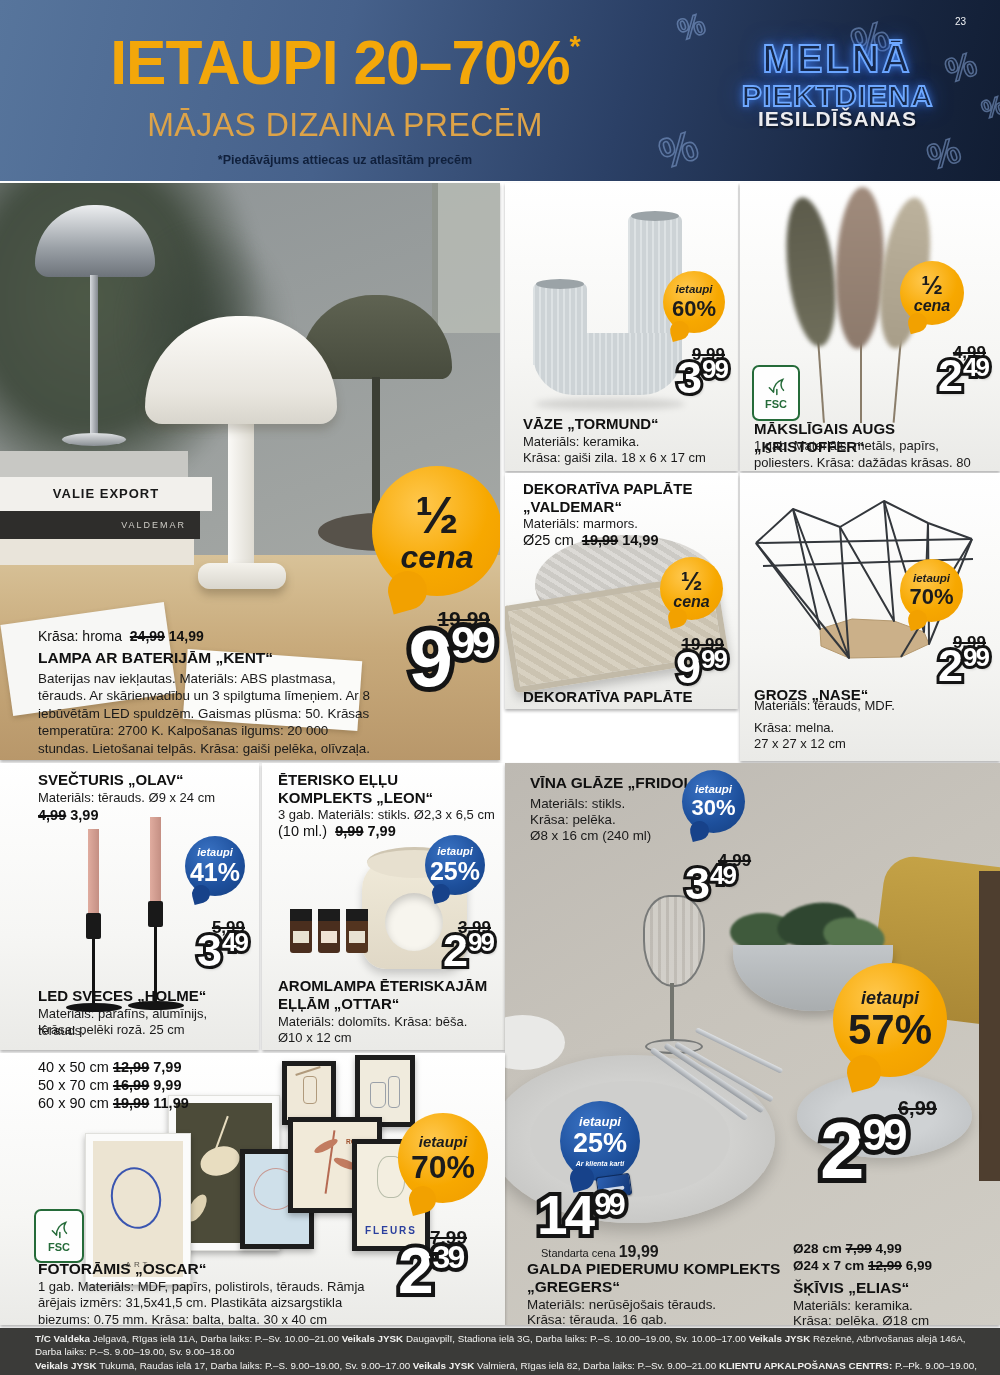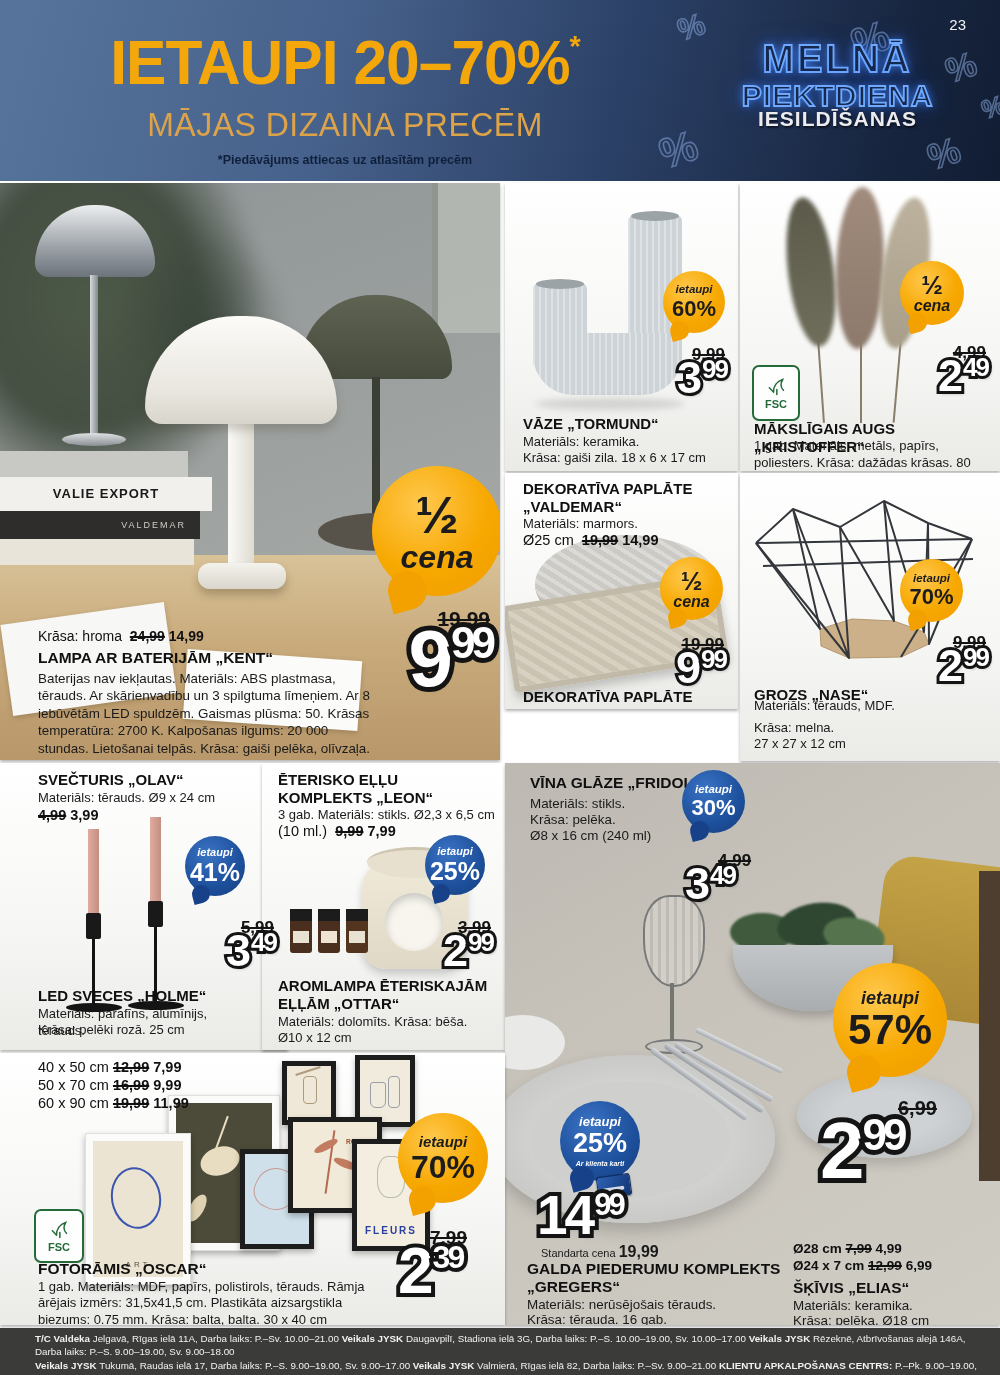--- a/index.html
+++ b/index.html
@@ -3,21 +3,21 @@
 <meta charset="utf-8">
 <style>
   html,body{margin:0;padding:0;background:#888;}
   .page{position:relative;width:1000px;height:1375px;background:#fff;
         font-family:"Liberation Sans",sans-serif;overflow:hidden;margin:0 auto;}
   .abs{position:absolute;}
 
   
   .header{position:absolute;left:0;top:0;width:1000px;height:181px;
     background:linear-gradient(104deg,#57759c 0%,#46618b 34%,#2b4066 62%,#17253f 88%,#111d33 100%);}
-  .pageno{position:absolute;right:34px;top:16px;color:#f0f2f5;font-size:15px;}
+  .pageno{position:absolute;right:34px;top:16px;color:#f0f2f5;font-size:10px;}
   .h-title{position:absolute;left:0;top:26px;width:690px;text-align:center;
     font-size:63px;font-weight:bold;color:#f3a70a;letter-spacing:-1px;transform:scaleX(.96);}
   .h-title sup{font-size:30px;position:relative;top:-6px;}
   .h-sub{position:absolute;left:0;top:106px;width:690px;text-align:center;
     font-size:33px;color:#dda348;letter-spacing:.5px;transform:scaleX(.97);}
   .h-note{position:absolute;left:0;top:153px;width:690px;text-align:center;
     font-size:12.5px;font-weight:bold;color:#10203c;}
   .campaign{position:absolute;left:700px;top:40px;width:275px;text-align:center;line-height:1.05;}
   .neon{font-weight:bold;color:#16294d;-webkit-text-stroke:1.8px #6ea8ff;
     text-shadow:0 0 9px rgba(70,140,255,.95),0 0 22px rgba(40,100,255,.6);}
@@ -272,21 +272,21 @@
     <div class="oldtag" style="right:14px;top:160px;font-size:17px;">9,99</div>
     <div class="price p-md" style="right:12px;top:173px;">
       <span class="out" data-text="2">2</span><span class="out cents" data-text="99">99</span>
     </div>
     <div class="t" style="left:14px;top:213px;">GROZS „NASE“</div>
     <div class="d" style="left:14px;top:225px;">Materiāls: tērauds, MDF.</div>
     <div class="d" style="left:14px;top:247px;">Krāsa: melna.</div>
     <div class="d" style="left:14px;top:263px;">27 x 27 x 12 cm</div>
   </div>
 
-  <div class="card studio" style="left:0;top:763px;width:259px;height:287px;padding-left:29px;">
+  <div class="card studio" style="left:0;top:763px;width:259px;height:287px;">
     <div class="t" style="left:38px;top:8px;">SVEČTURIS „OLAV“</div>
     <div class="d" style="left:38px;top:27px;">Materiāls: tērauds.  Ø9 x 24 cm</div>
     <div class="pl" style="left:38px;top:44px;">
       <span class="strk">4,99</span>
       <span>3,99</span>
     </div>
     <div>
       <div class="abs" style="left:88px;top:66px;width:11px;height:86px;background:linear-gradient(90deg,#e0ac9f,#c48f83);"></div>
       <div class="abs" style="left:86px;top:150px;width:15px;height:26px;background:#191919;border-radius:2px;"></div>
       <div class="abs" style="left:92px;top:176px;width:3px;height:66px;background:#131313;"></div>

